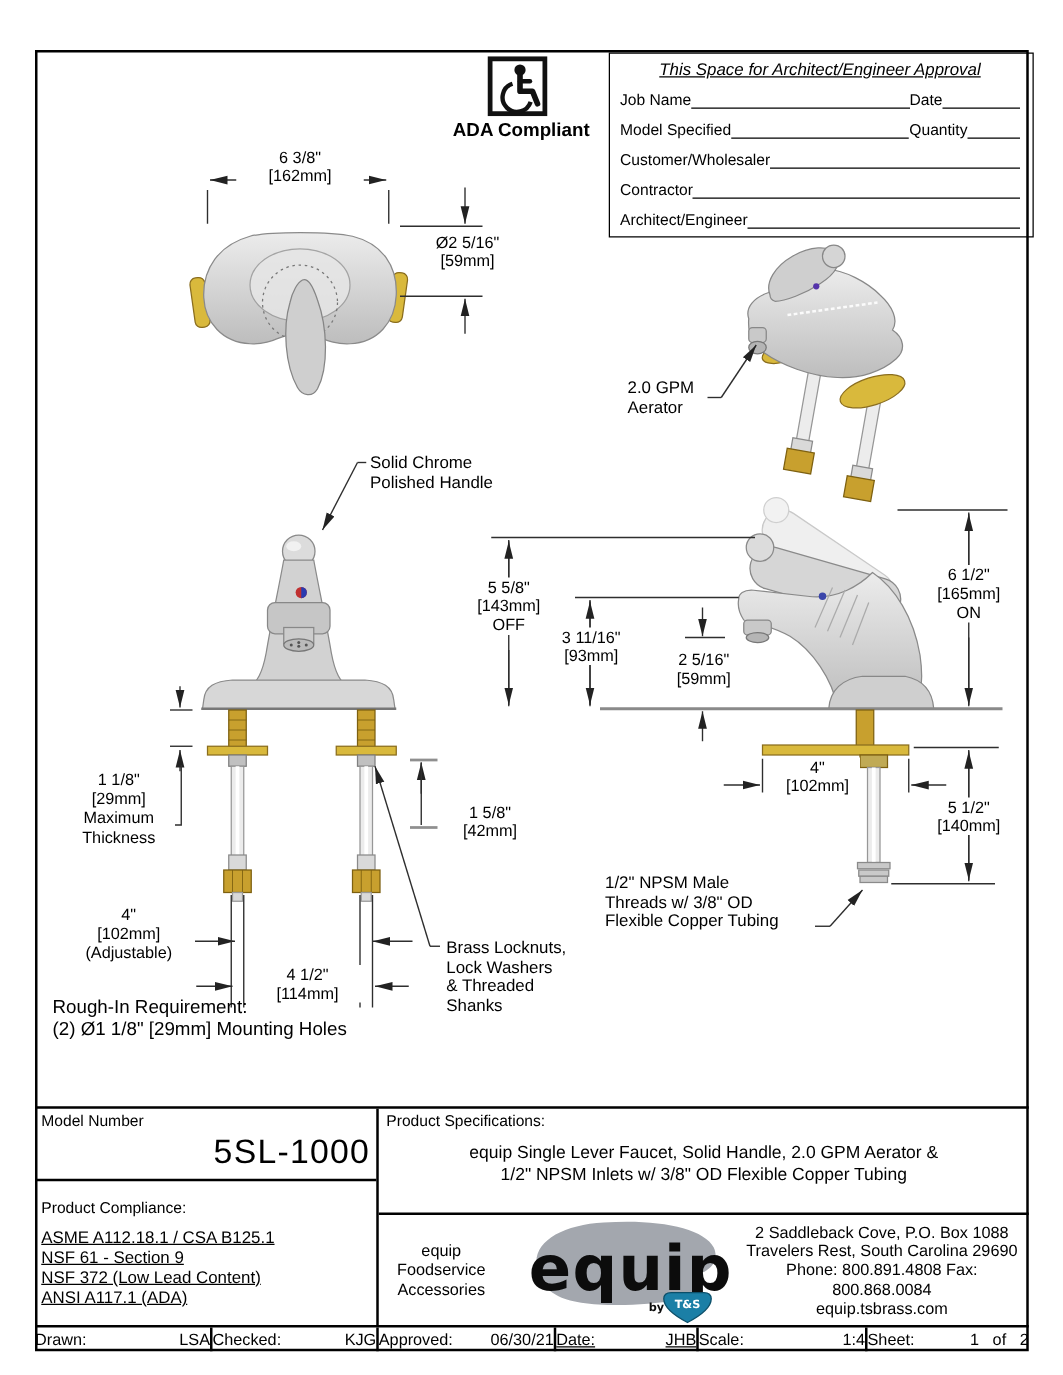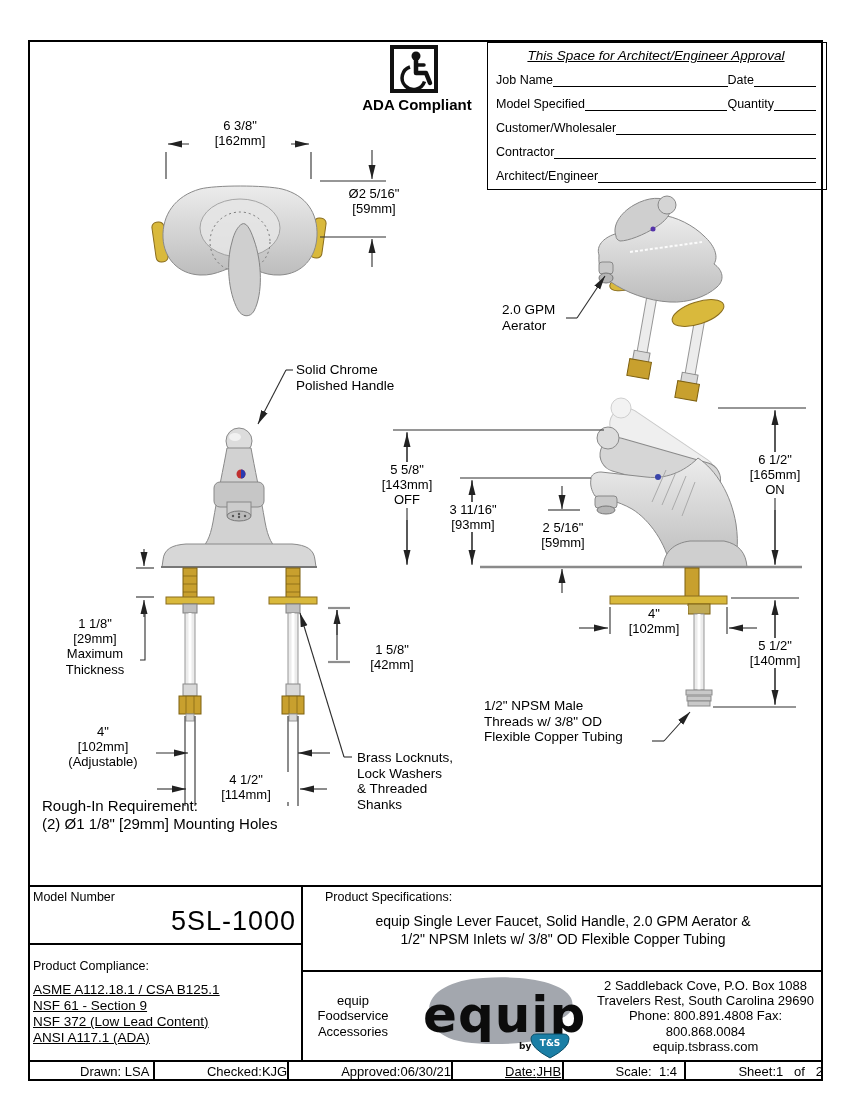--- a/index.html
+++ b/index.html
@@ -22,31 +22,31 @@
   #rough-in{left:42px;top:797px;font-size:15px;line-height:1.22;white-space:pre-line;}
   
   #tblock{left:28px;top:885px;width:795px;height:196px;border-top:2px solid #000;box-sizing:border-box;display:flex;flex-direction:column;}
   #tb-main{flex:1;display:flex;}
   #tb-left{width:275px;border-right:2px solid #000;box-sizing:border-box;display:flex;flex-direction:column;gap:10px;}
   #model-cell{height:58px;border-bottom:2px solid #000;box-sizing:border-box;padding:3px 5px;}
   #model-number{text-align:right;font-size:27px;letter-spacing:1px;margin-top:2px;}
   #compliance-cell{flex:1;padding:4px 5px;}
   #compliance-list{margin-top:9px;font-size:13.5px;line-height:1.18;text-decoration:underline;}
   #tb-right{flex:1;display:flex;flex-direction:column;}
-  #specs-cell{height:85px;border-bottom:2px solid #000;box-sizing:border-box;padding:3px 22px;}
+  #specs-cell{height:85px;border-bottom:2px solid #000;box-sizing:border-box;padding:3px 6px;}
   #specs-lines{text-align:center;font-size:14px;line-height:1.3;margin-top:8px;}
   #company-cell{flex:1;display:flex;align-items:center;}
   #tagline{width:100px;text-align:center;font-size:13px;line-height:1.18;white-space:pre-line;}
   #logo-wrap{width:185px;height:88px;position:relative;}
   #address{flex:1;text-align:center;font-size:13px;line-height:1.18;}
   .cell-label{font-size:12.5px;}
   #tb-footer{height:21px;border-top:2px solid #000;box-sizing:border-box;display:flex;font-size:13px;}
-  .fcell{display:flex;align-items:center;border-right:2px solid #000;box-sizing:border-box;padding:0 0 0 16px;margin-left:36px;}
+  .fcell{display:flex;align-items:center;border-right:2px solid #000;box-sizing:border-box;padding:0 0 0 0;}
   .fcell:last-child{border-right:none;}
-  .fcell .fv{flex:1;text-align:center;white-space:pre;}
+  .fcell .fv{flex:1;text-align:right;white-space:pre;}
 </style>
 </head>
 <body>
 
 <div id="sheet-border" class="abs"></div>
 
 <svg id="drawing" class="abs" width="850" height="1100" viewBox="0 0 850 1100">
   <defs>
     <marker id="arr" markerUnits="userSpaceOnUse" markerWidth="14" markerHeight="9" refX="14" refY="4.5" orient="auto">
       <path d="M0,1 L14,4.5 L0,8 Z" fill="#222"></path>

